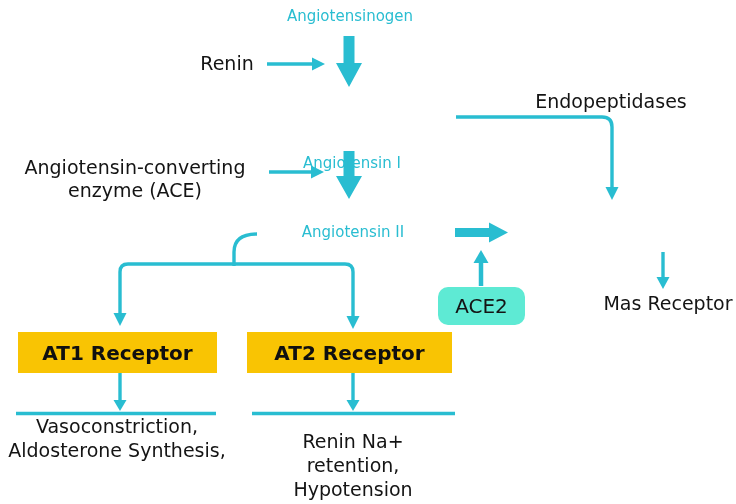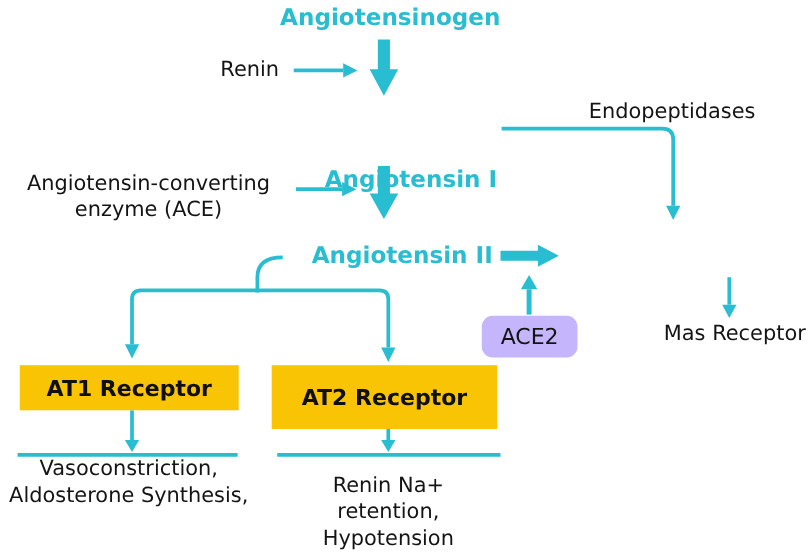--- a/index.html
+++ b/index.html
@@ -3,36 +3,36 @@
 <meta charset="utf-8">
 <style>
   html,body{margin:0;padding:0;background:#ffffff;}
   .canvas{
     position:relative;width:736px;height:504px;background:#ffffff;
     font-family:"DejaVu Sans","Liberation Sans",sans-serif;overflow:hidden;
   }
   .layer{position:absolute;left:0;top:0;width:736px;height:504px;}
   .abs{position:absolute;}
   .node-teal{
-    color:#29bdd1;font-weight:bold;font-size:21px;line-height:26px;
-    text-align:right;white-space:nowrap;
+    color:#29bdd1;font-weight:normal;font-size:15px;line-height:26px;
+    text-align:center;white-space:nowrap;
   }
   .label{
     color:#141414;font-size:19px;line-height:23px;text-align:center;white-space:nowrap;
   }
   .effects{
     color:#141414;font-size:19px;line-height:24px;text-align:center;white-space:nowrap;
   }
   .receptor-box{
     position:absolute;background:#f9c403;border-radius:0;
     color:#101010;font-weight:bold;font-size:20px;
     display:flex;align-items:center;justify-content:center;white-space:nowrap;
   }
   .ace2-box{
-    position:absolute;background:#c4b5fd;border-radius:10px;
+    position:absolute;background:#5eead4;border-radius:10px;
     color:#141414;font-size:20px;
     display:flex;align-items:center;justify-content:center;white-space:nowrap;
   }
   .effects div{display:block;}
 </style>
 </head>
 <body>
 
 <div class="canvas">
 
@@ -106,21 +106,21 @@
 
   <div class="abs node-teal" style="left:258px;top:219px;width:190px;">Angiotensin II</div>
 
 
   <div class="ace2-box" style="left:438px;top:287px;width:87px;height:38px;">ACE2</div>
 
   <div class="abs label" style="left:594px;top:292px;width:148px;">Mas Receptor</div>
 
   <div class="receptor-box" style="left:18px;top:332px;width:199px;height:41px;">AT1 Receptor</div>
 
-  <div class="receptor-box" style="left:247px;top:332px;width:205px;height:58px;text-align:center;">AT2 Receptor</div>
+  <div class="receptor-box" style="left:247px;top:332px;width:205px;height:41px;text-align:center;">AT2 Receptor</div>
 
   <div class="abs effects" style="left:0px;top:414px;width:234px;">
     <div>Vasoconstriction,</div>
     <div>Aldosterone Synthesis,</div>
   </div>
 
   <div class="abs effects" style="left:253px;top:429px;width:200px;">
     <div>Renin Na+</div>
     <div>retention,</div>
     <div>Hypotension</div>

